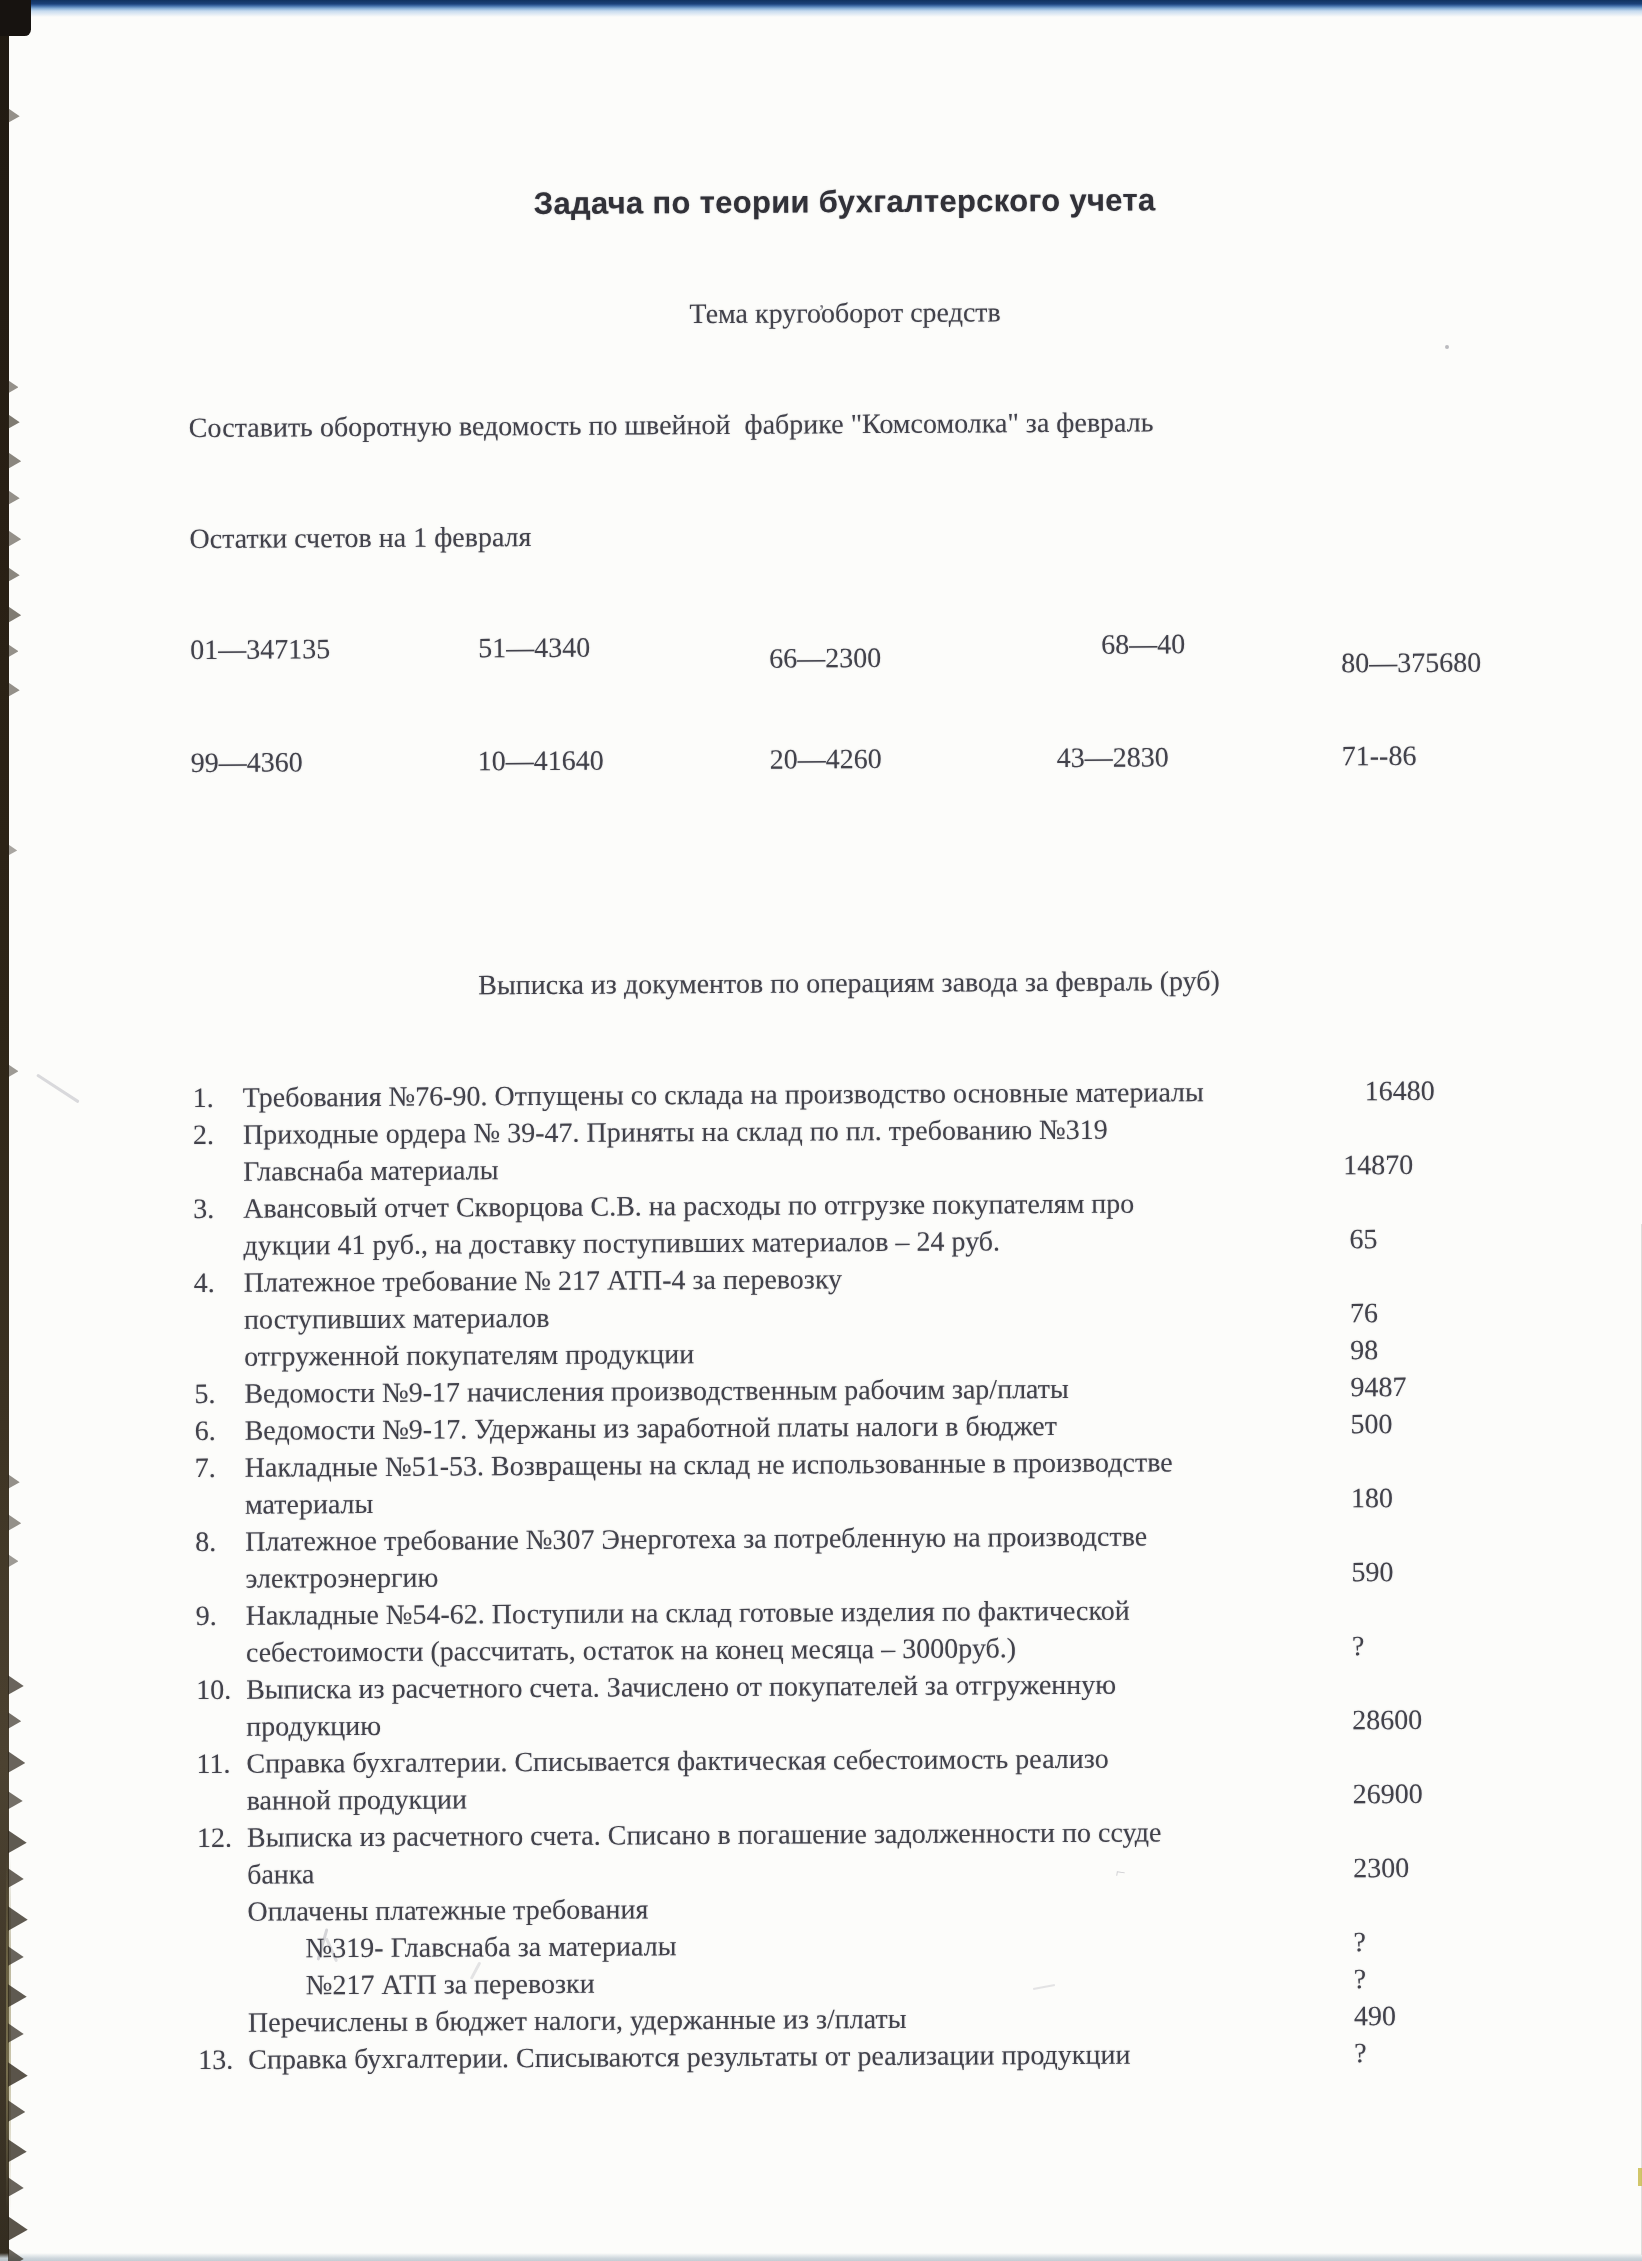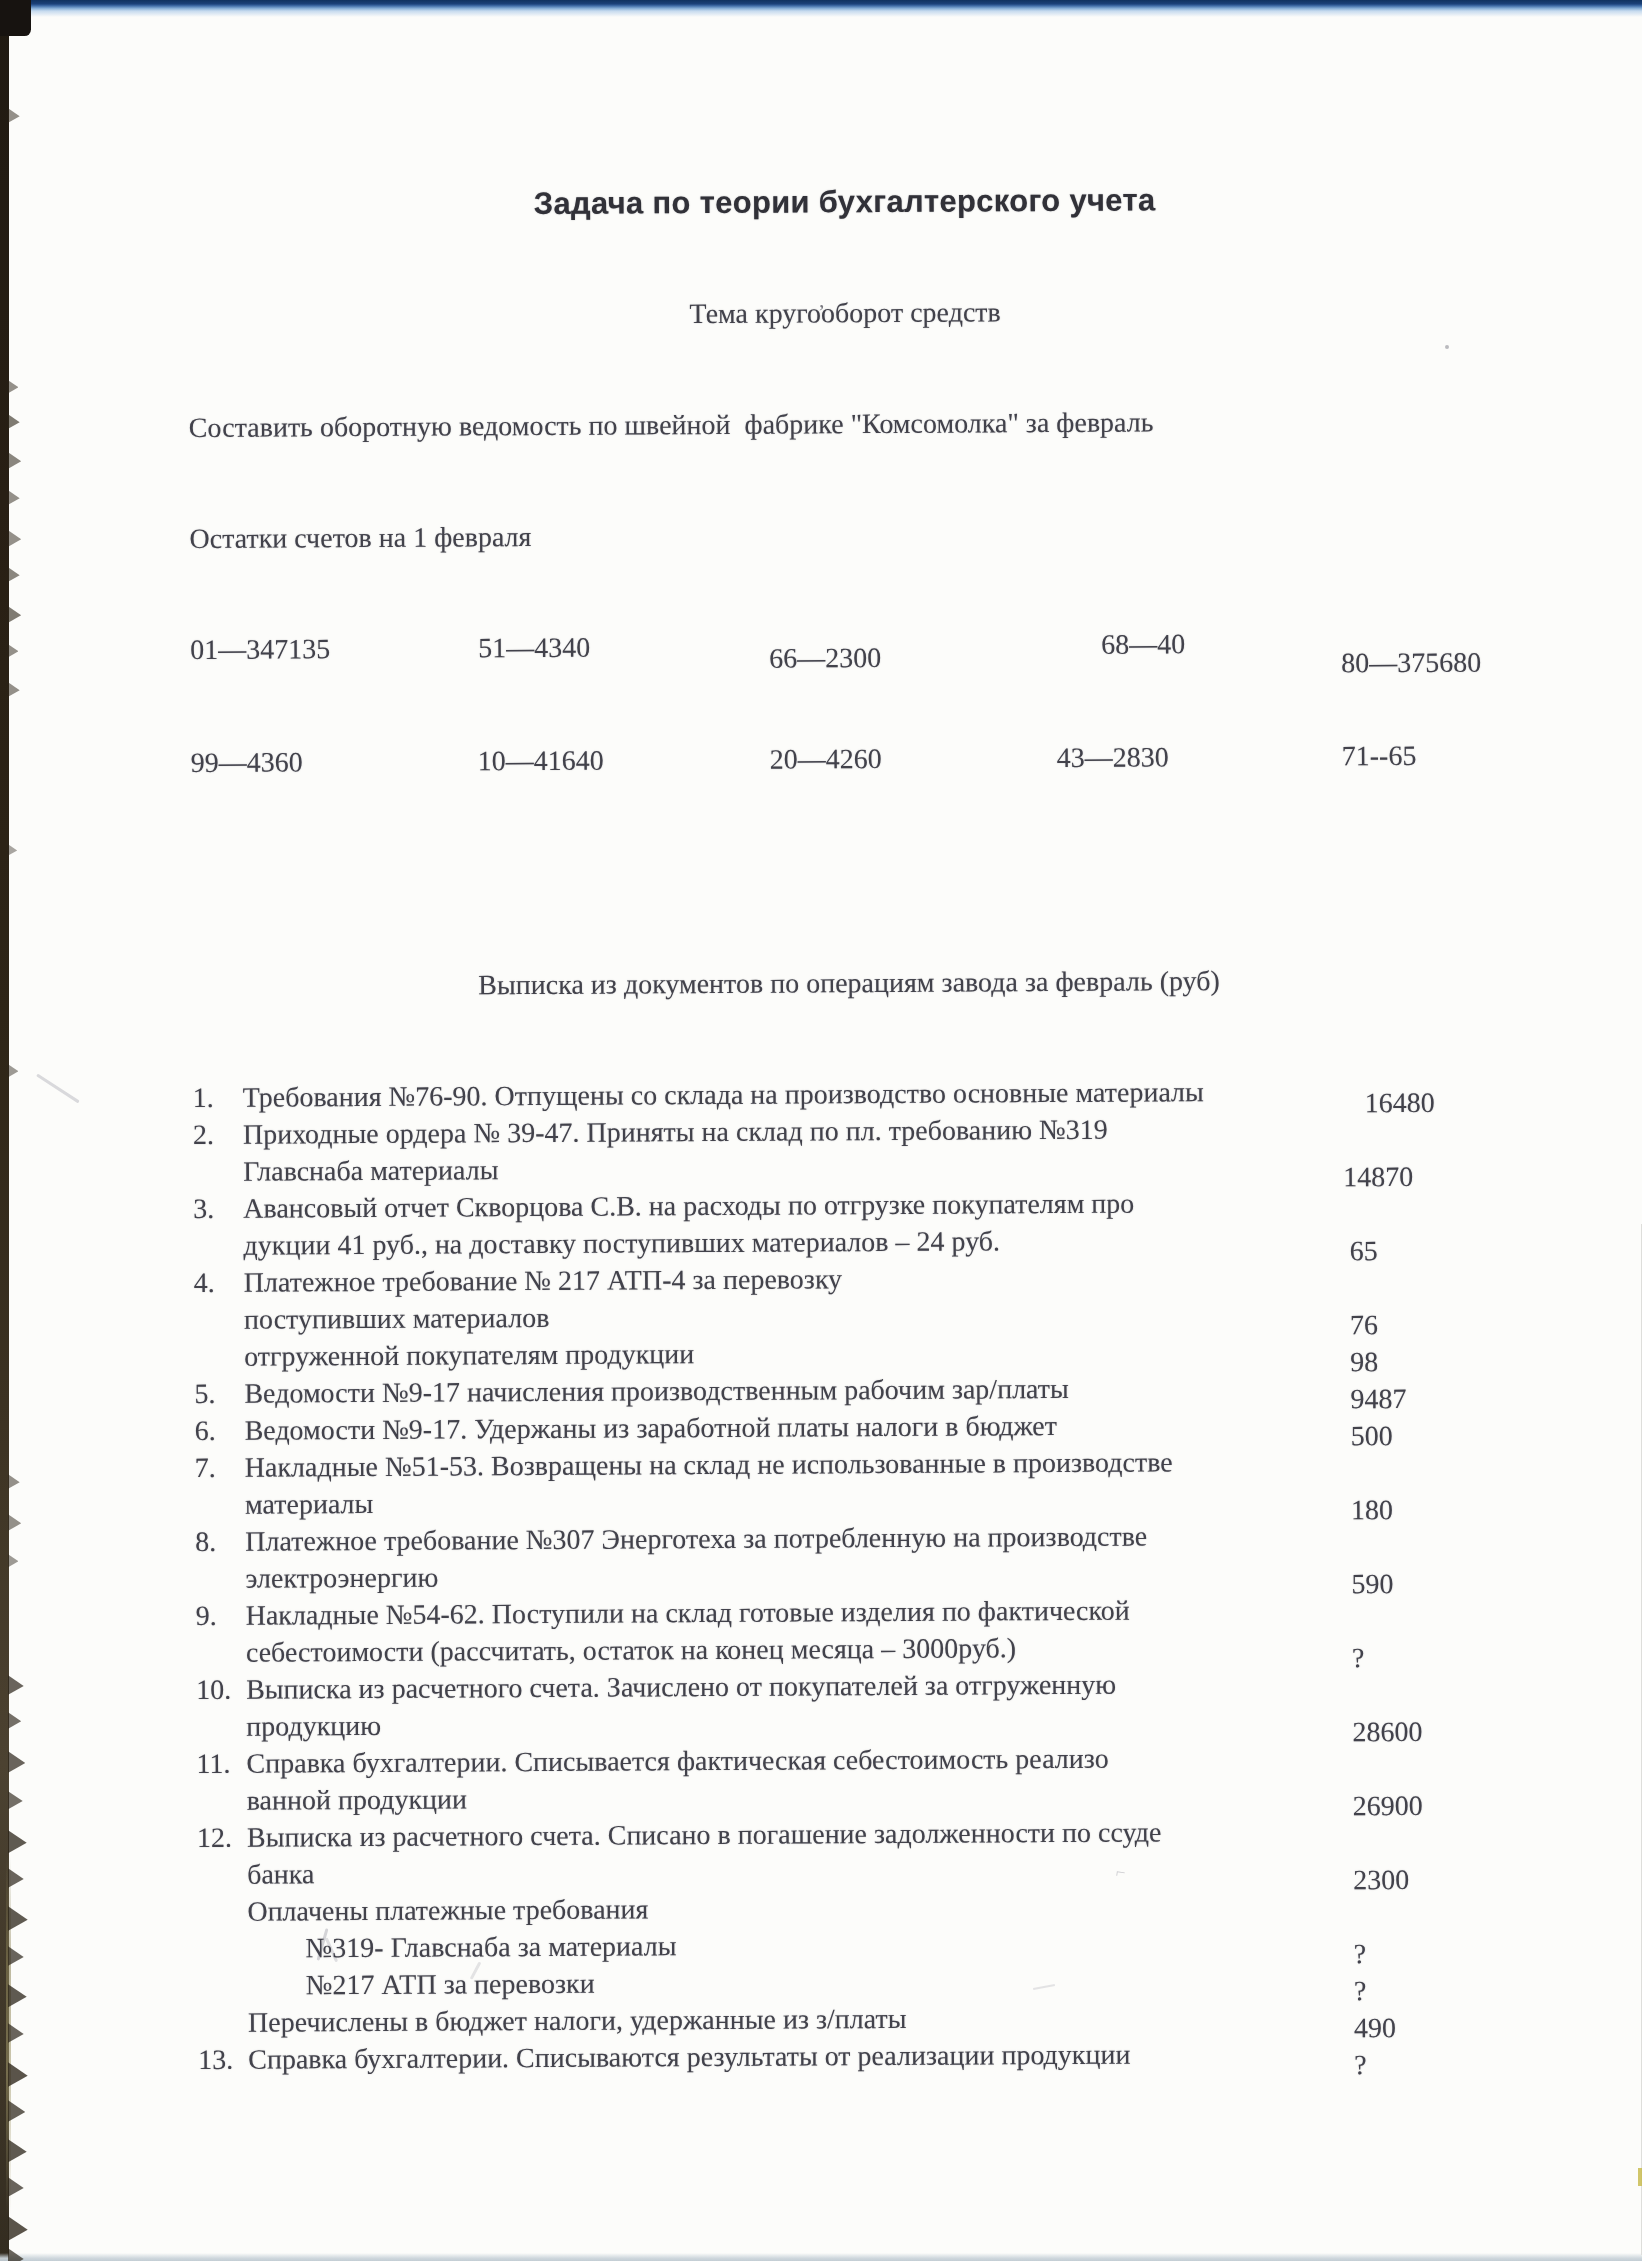--- a/index.html
+++ b/index.html
@@ -42,21 +42,21 @@
   .row-c{text-align:center;}
   .t-title{font-family:"Liberation Sans","DejaVu Sans",sans-serif;font-weight:bold;font-size:31px;color:#313138;
     text-shadow:0 0 1.3px rgba(45,45,55,.45);letter-spacing:0.3px;}
   .balrow{position:relative;height:39px;}
   .bal{position:absolute;top:0;}
   .spacer{height:37px;}
   .op-line{position:relative;height:37px;}
   .num{display:inline-block;width:50px;}
   .txt{display:inline-block;}
   .txt.ind{padding-left:58px;}
-  .val{position:absolute;left:1156px;top:12px;}
+  .val{position:absolute;left:1156px;top:0;}
 </style>
 </head>
 <body>
 
 <div class="page">
 
   <div class="edge-top"></div>
   <div class="edge-left"></div>
   <div class="corner-tl"></div>
   <div class="edge-left-olive"></div>
@@ -105,19 +105,19 @@
   <span class="art mark7">⌐</span>
   <div class="art dot1"></div>
   <div class="art marks3"></div>
 
   <div class="content">
     <div class="row row-c t-title">Задача по теории бухгалтерского учета</div>
     <div class="row row-c">Тема кругооборот средств</div>
     <div class="row">Составить оборотную ведомость по швейной  фабрике "Комсомолка" за февраль</div>
     <div class="row">Остатки счетов на 1 февраля</div>
     <div class="balrow"><span class="bal" style="left: 0px;">01—347135</span><span class="bal" style="left: 288px;">51—4340</span><span class="bal" style="left: 579px; margin-top: 12px;">66—2300</span><span class="bal" style="left: 911px;">68—40</span><span class="bal" style="left: 1151px; margin-top: 20px;">80—375680</span></div>
-    <div class="balrow"><span class="bal" style="left: 0px;">99—4360</span><span class="bal" style="left: 287px;">10—41640</span><span class="bal" style="left: 579px;">20—4260</span><span class="bal" style="left: 866px;">43—2830</span><span class="bal" style="left: 1151px;">71--65</span></div>
+    <div class="balrow"><span class="bal" style="left: 0px;">99—4360</span><span class="bal" style="left: 287px;">10—41640</span><span class="bal" style="left: 579px;">20—4260</span><span class="bal" style="left: 866px;">43—2830</span><span class="bal" style="left: 1151px;">71--86</span></div>
     <div class="spacer"></div>
     <div class="row row-c">Выписка из документов по операциям завода за февраль (руб)</div>
     <div id="ops"><div class="op-line"><span class="num">1.</span><span class="txt">Требования №76-90. Отпущены со склада на производство основные материалы</span><span class="val" style="left: 1172px;">16480</span></div><div class="op-line"><span class="num">2.</span><span class="txt">Приходные ордера № 39-47. Приняты на склад по пл. требованию №319</span></div><div class="op-line"><span class="num"></span><span class="txt">Главснаба материалы</span><span class="val" style="left: 1150px;">14870</span></div><div class="op-line"><span class="num">3.</span><span class="txt">Авансовый отчет Скворцова С.В. на расходы по отгрузке покупателям про</span></div><div class="op-line"><span class="num"></span><span class="txt">дукции 41 руб., на доставку поступивших материалов – 24 руб.</span><span class="val">65</span></div><div class="op-line"><span class="num">4.</span><span class="txt">Платежное требование № 217 АТП-4 за перевозку</span></div><div class="op-line"><span class="num"></span><span class="txt">поступивших материалов</span><span class="val">76</span></div><div class="op-line"><span class="num"></span><span class="txt">отгруженной покупателям продукции</span><span class="val">98</span></div><div class="op-line"><span class="num">5.</span><span class="txt">Ведомости №9-17 начисления производственным рабочим зар/платы</span><span class="val">9487</span></div><div class="op-line"><span class="num">6.</span><span class="txt">Ведомости №9-17. Удержаны из заработной платы налоги в бюджет</span><span class="val">500</span></div><div class="op-line"><span class="num">7.</span><span class="txt">Накладные №51-53. Возвращены на склад не использованные в производстве</span></div><div class="op-line"><span class="num"></span><span class="txt">материалы</span><span class="val">180</span></div><div class="op-line"><span class="num">8.</span><span class="txt">Платежное требование №307 Энерготеха за потребленную на производстве</span></div><div class="op-line"><span class="num"></span><span class="txt">электроэнергию</span><span class="val">590</span></div><div class="op-line"><span class="num">9.</span><span class="txt">Накладные №54-62. Поступили на склад готовые изделия по фактической</span></div><div class="op-line"><span class="num"></span><span class="txt">себестоимости (рассчитать, остаток на конец месяца – 3000руб.)</span><span class="val">?</span></div><div class="op-line"><span class="num">10.</span><span class="txt">Выписка из расчетного счета. Зачислено от покупателей за отгруженную</span></div><div class="op-line"><span class="num"></span><span class="txt">продукцию</span><span class="val">28600</span></div><div class="op-line"><span class="num">11.</span><span class="txt">Справка бухгалтерии. Списывается фактическая себестоимость реализо</span></div><div class="op-line"><span class="num"></span><span class="txt">ванной продукции</span><span class="val">26900</span></div><div class="op-line"><span class="num">12.</span><span class="txt">Выписка из расчетного счета. Списано в погашение задолженности по ссуде</span></div><div class="op-line"><span class="num"></span><span class="txt">банка</span><span class="val">2300</span></div><div class="op-line"><span class="num"></span><span class="txt">Оплачены платежные требования</span></div><div class="op-line"><span class="num"></span><span class="txt ind">№319- Главснаба за материалы</span><span class="val">?</span></div><div class="op-line"><span class="num"></span><span class="txt ind">№217 АТП за перевозки</span><span class="val">?</span></div><div class="op-line"><span class="num"></span><span class="txt">Перечислены в бюджет налоги, удержанные из з/платы</span><span class="val">490</span></div><div class="op-line"><span class="num">13.</span><span class="txt">Справка бухгалтерии. Списываются результаты от реализации продукции</span><span class="val">?</span></div></div>
   </div>
 </div>
 
 
 </body></html>

